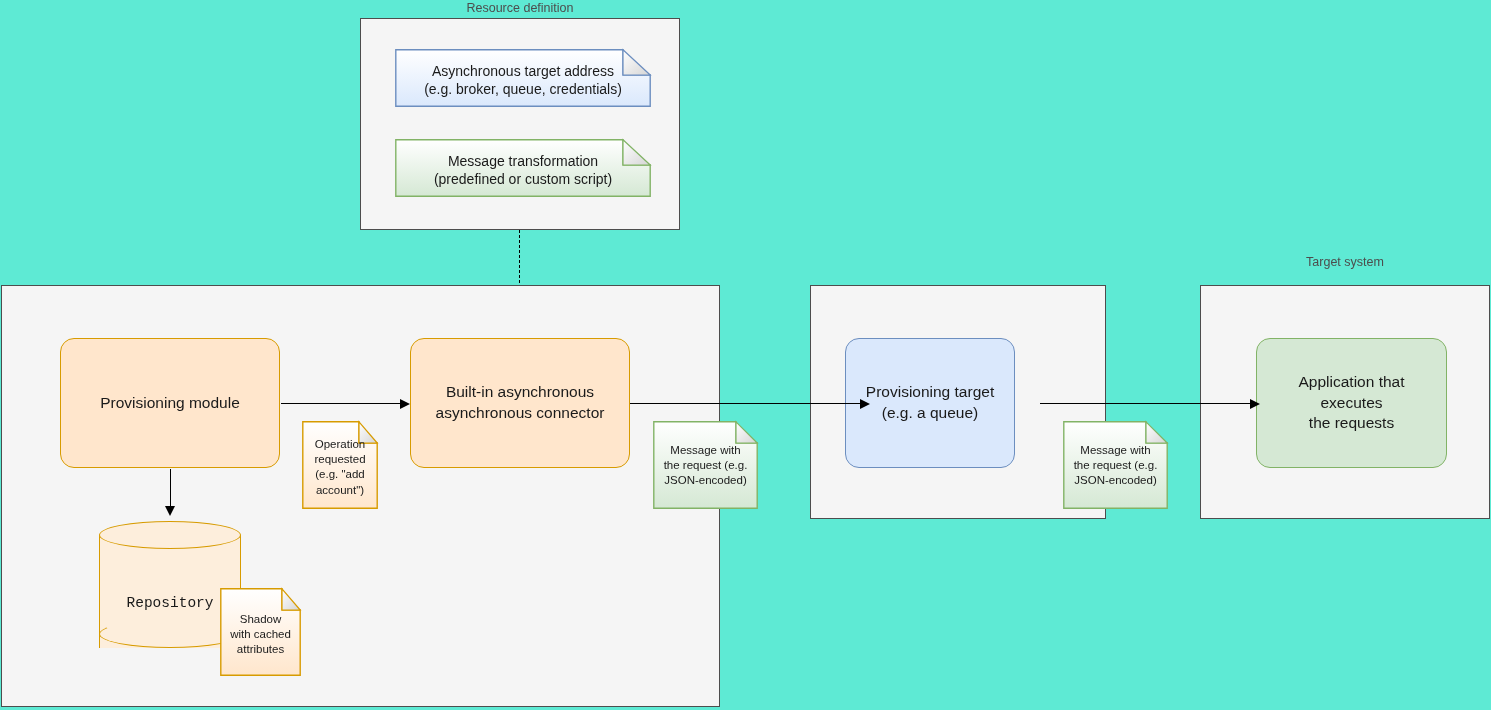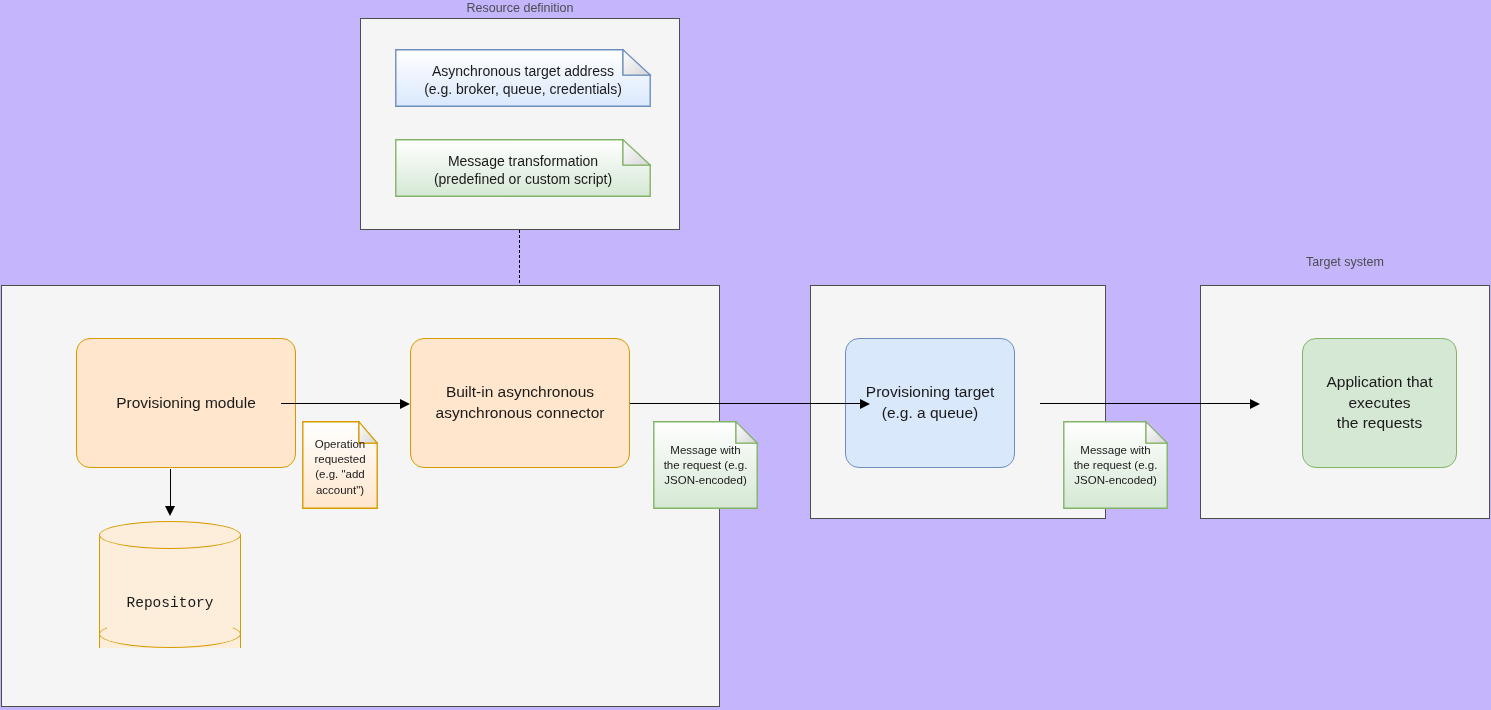--- a/index.html
+++ b/index.html
@@ -7,21 +7,21 @@
   body{
     font-family:"Liberation Sans", sans-serif;
     color:#222222;
     -webkit-font-smoothing:antialiased;
   }
   #canvas{
     position:relative;
     width:1491px;
     height:710px;
     overflow:hidden;
-    background:#c4b5fd;
+    background:#5eead4;
   }
 
   
   .container{
     position:absolute;
     background:#f5f5f5;
     border:1px solid #4d4d4d;
     box-sizing:border-box;
   }
   .container-label{
@@ -154,21 +154,21 @@
     </svg>
     <div class="note-text" style="top:13px;font-size:14px;">Asynchronous target address
 (e.g. broker, queue, credentials)</div>
   </div>
 
   <div class="dashed" style="left:519px;top:230px;height:108px;"></div>
 
 
   <div class="container" style="left:1px;top:285px;width:719px;height:422px;"></div>
 
-  <div class="node orange" style="left:60px;top:338px;width:220px;height:130px;margin-left:16px;">Provisioning module</div>
+  <div class="node orange" style="left:60px;top:338px;width:220px;height:130px;">Provisioning module</div>
 
   <div class="node orange" style="left:410px;top:338px;width:220px;height:130px;">Built-in asynchronous
 asynchronous connector</div>
 
   <div class="line hline" style="left:281px;top:403px;width:119px;"></div>
   <div class="arrow-right" style="left:400px;top:398.5px;"></div>
 
   <div class="line vline" style="left:169.5px;top:469px;width:1.4px;height:39px;"></div>
   <div class="arrow-down" style="left:164.7px;top:506px;"></div>
 
@@ -193,20 +193,39 @@
       </defs>
       <path d="M0.8,0.8 H57 L57,22 H75.2 L75.2,87.2 H0.8 Z" fill="url(#gradOrange1)" stroke="#d79b00" stroke-width="1.4"></path>
       <path d="M57,0.8 L75.2,22 H57 Z" fill="url(#foldGrayC)" stroke="#d79b00" stroke-width="1.2"></path>
     </svg>
     <div class="note-text" style="top:16px;font-size:11.5px;">Operation
 requested
 (e.g. "add
 account")</div>
   </div>
 
+  <div class="note" style="left:220px;top:588px;width:81px;height:88px;">
+    <svg width="81" height="88" viewBox="0 0 81 88" aria-hidden="true">
+      <defs>
+        <linearGradient id="gradOrange2" x1="0" y1="0" x2="0" y2="1">
+          <stop offset="0%" stop-color="#ffffff"></stop>
+          <stop offset="100%" stop-color="#ffe6cc"></stop>
+        </linearGradient>
+        <linearGradient id="foldGrayD" x1="0" y1="0" x2="1" y2="1">
+          <stop offset="0%" stop-color="#ffffff"></stop>
+          <stop offset="100%" stop-color="#d5d5d5"></stop>
+        </linearGradient>
+      </defs>
+      <path d="M0.8,0.8 H62 L62,22 H80.2 L80.2,87.2 H0.8 Z" fill="url(#gradOrange2)" stroke="#d79b00" stroke-width="1.4"></path>
+      <path d="M62,0.8 L80.2,22 H62 Z" fill="url(#foldGrayD)" stroke="#d79b00" stroke-width="1.2"></path>
+    </svg>
+    <div class="note-text" style="top:24px;font-size:11.5px;">Shadow
+with cached
+attributes</div>
+  </div>
 
   <div class="note" style="left:653px;top:421px;width:105px;height:88px;">
     <svg width="105" height="88" viewBox="0 0 105 88" aria-hidden="true">
       <defs>
         <linearGradient id="gradGreen2" x1="0" y1="0" x2="0" y2="1">
           <stop offset="0%" stop-color="#ffffff"></stop>
           <stop offset="100%" stop-color="#d5e8d4"></stop>
         </linearGradient>
         <linearGradient id="foldGrayE" x1="0" y1="0" x2="1" y2="1">
           <stop offset="0%" stop-color="#ffffff"></stop>
@@ -248,20 +267,20 @@
     </svg>
     <div class="note-text" style="top:22px;font-size:11.5px;">Message with
 the request (e.g.
 JSON-encoded)</div>
   </div>
 
   <div class="container-label" style="left:1200px;top:256px;width:290px;">Target system</div>
 
   <div class="container" style="left:1200px;top:285px;width:290px;height:234px;"></div>
 
-  <div class="node green" style="left:1302px;top:338px;width:155px;height:130px;">Application that
+  <div class="node green" style="left:1256px;top:338px;width:191px;height:130px;">Application that
 executes
 the requests</div>
 
   <div class="line hline" style="left:1040px;top:403px;width:210px;"></div>
   <div class="arrow-right" style="left:1250px;top:398.5px;"></div>
 
 </div>
 
 </body></html>

